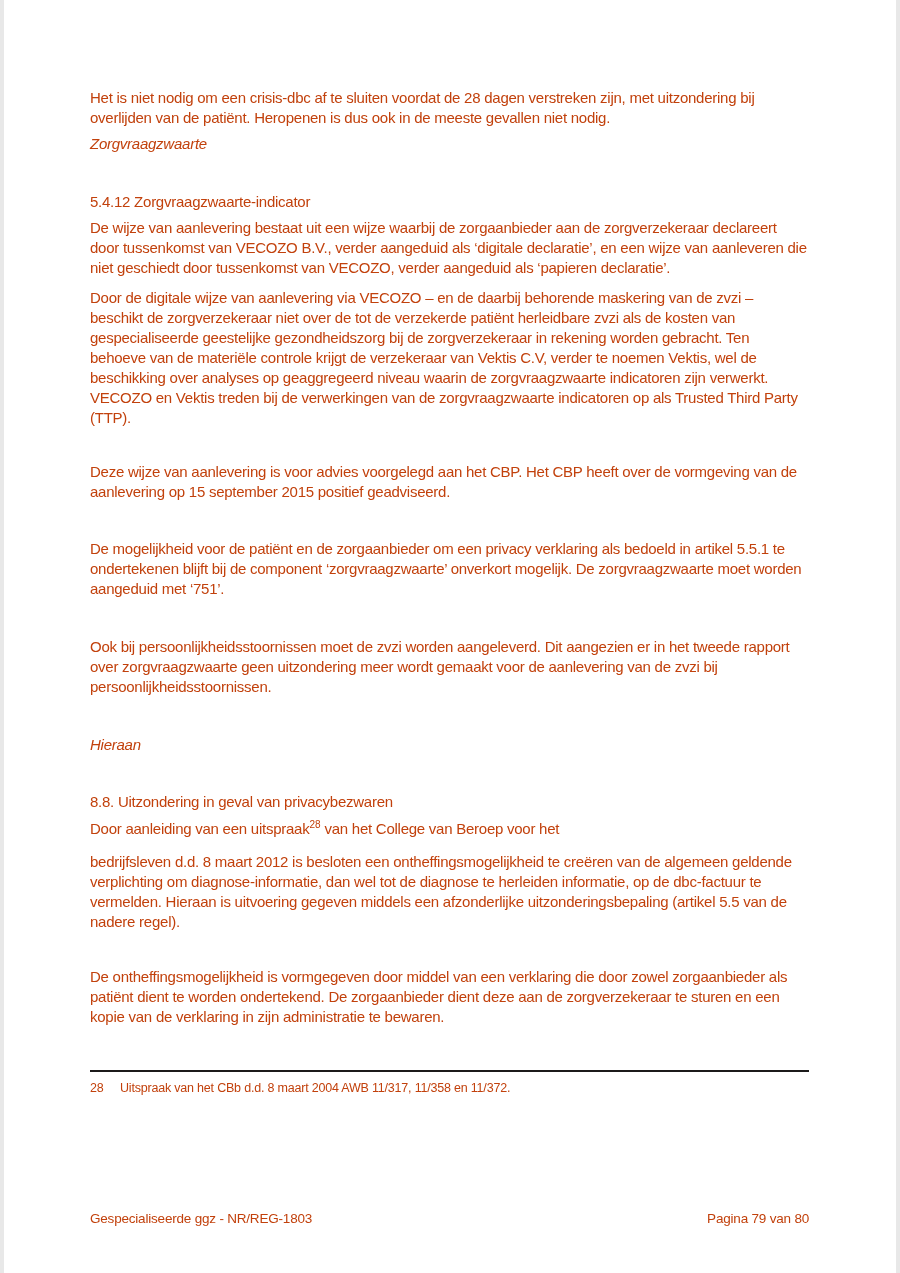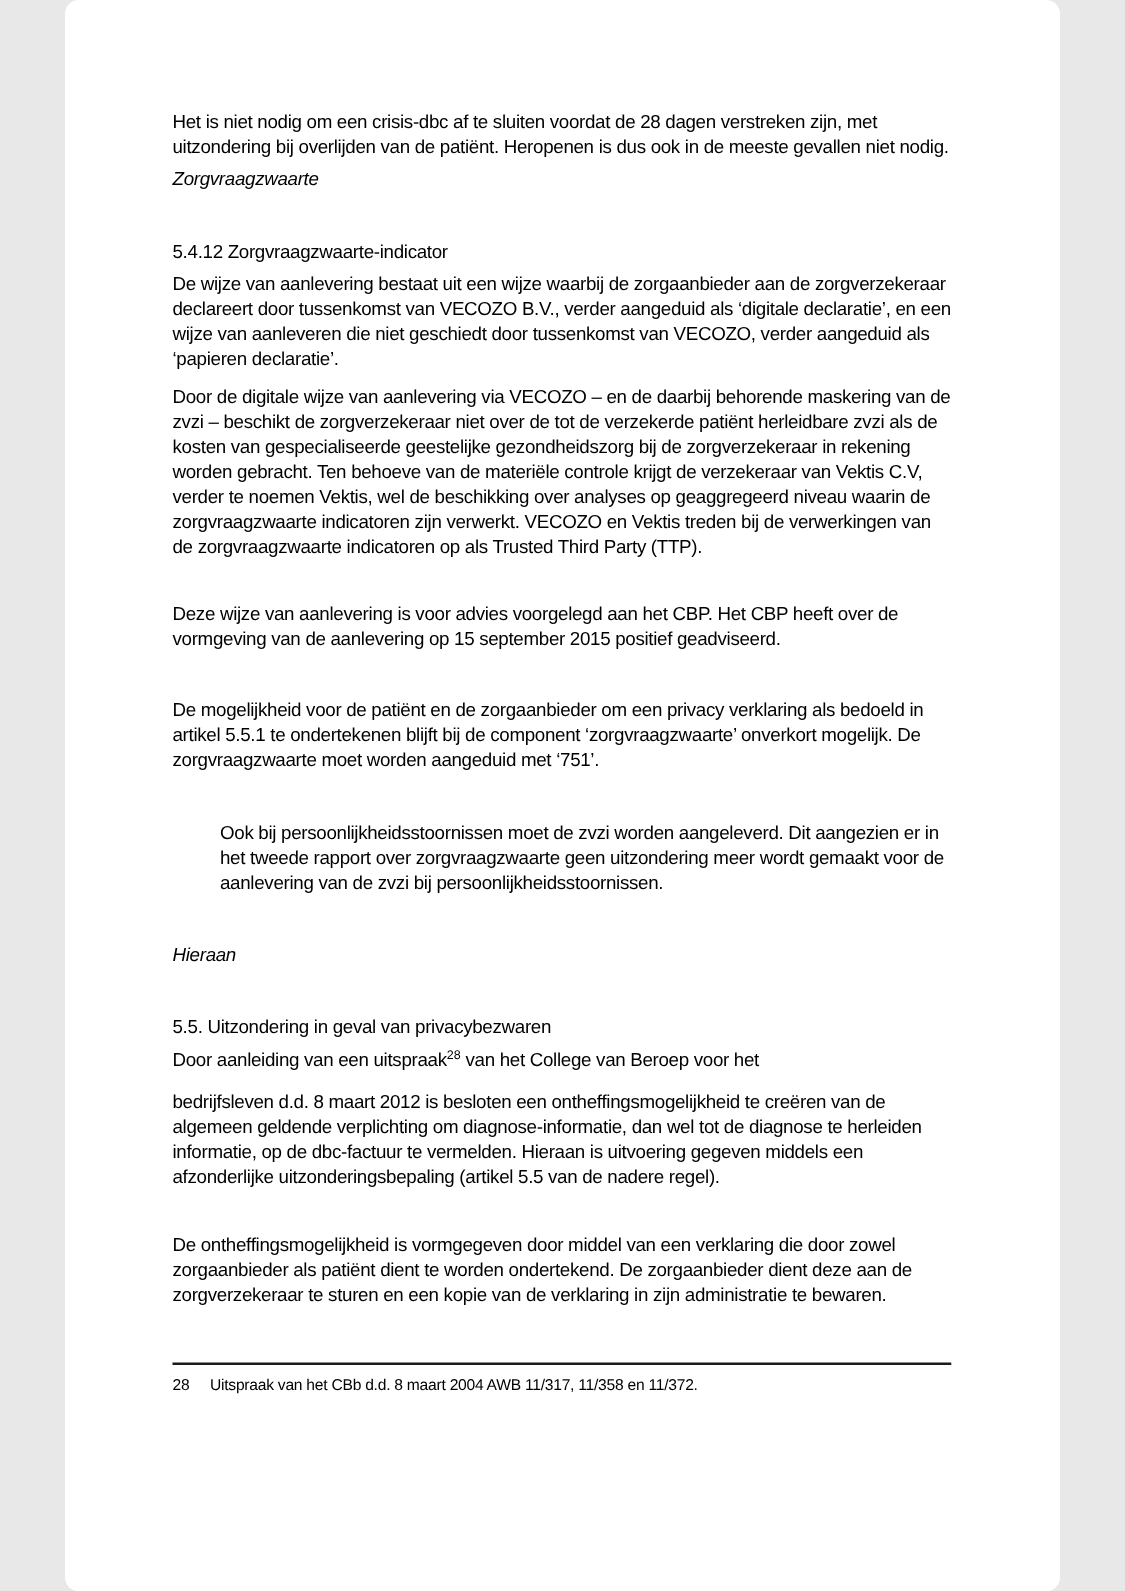--- a/index.html
+++ b/index.html
@@ -1,40 +1,39 @@
 <!DOCTYPE html>
 <html><head>
 <meta charset="utf-8">
 <style>
   * { margin: 0; padding: 0; box-sizing: border-box; }
   html, body { background: #e8e8e8; }
   .page {
-    width: 796px;
+    width: 892px;
     height: 1273px;
     margin: 0 auto;
     background: #ffffff;
-    color: #000000;
+    color: #c2410c;
     font-family: "Liberation Sans", sans-serif;
     font-size: 15px;
     line-height: 20px;
     letter-spacing: -0.25px;
     position: relative;
     padding: 88px 87px 0 86px;
     overflow: hidden;
-    border-radius: 11px;
   }
   p { margin: 0; }
   .it { font-style: italic; }
   .lbl-zvz { margin-top: 6px; }
   .h-5412 { margin-top: 38px; }
   .p-wijze { margin-top: 6px; }
   .p-digitale { margin-top: 10px; }
   .p-cbp { margin-top: 34px; }
   .p-mogelijkheid { margin-top: 37px; }
-  .p-ook { margin-top: 38px; margin-left: 38px; }
+  .p-ook { margin-top: 38px; }
   .lbl-privacy { margin-top: 38px; }
   .h-55 { margin-top: 37px; }
   .p-uitspraak { margin-top: 7px; }
   .p-bedrijfsleven { margin-top: 13px; }
   .p-ontheffing { margin-top: 35px; }
   .p-overigens { margin-top: 12px; }
   sup.fnref {
     font-size: 10px;
     letter-spacing: 0;
     vertical-align: baseline;
@@ -83,27 +82,31 @@
   <p class="p-digitale">Door de digitale wijze van aanlevering via VECOZO – en de daarbij behorende maskering van de zvzi – beschikt de zorgverzekeraar niet over de tot de verzekerde patiënt herleidbare zvzi als de kosten van gespecialiseerde geestelijke gezondheidszorg bij de zorgverzekeraar in rekening worden gebracht. Ten behoeve van de materiële controle krijgt de verzekeraar van Vektis C.V, verder te noemen Vektis, wel de beschikking over analyses op geaggregeerd niveau waarin de zorgvraagzwaarte indicatoren zijn verwerkt. VECOZO en Vektis treden bij de verwerkingen van de zorgvraagzwaarte indicatoren op als Trusted Third Party (TTP).</p>
 
   <p class="p-cbp">Deze wijze van aanlevering is voor advies voorgelegd aan het CBP. Het CBP heeft over  de vormgeving van de aanlevering op 15 september 2015 positief geadviseerd.</p>
 
   <p class="p-mogelijkheid">De mogelijkheid voor de patiënt en de zorgaanbieder om een privacy verklaring als bedoeld in artikel 5.5.1 te ondertekenen blijft bij de component ‘zorgvraagzwaarte’ onverkort mogelijk. De zorgvraagzwaarte moet worden aangeduid met ‘751’.</p>
 
   <p class="p-ook">Ook bij persoonlijkheidsstoornissen moet de zvzi worden aangeleverd. Dit aangezien er in het tweede rapport over zorgvraagzwaarte geen uitzondering meer wordt gemaakt voor de aanlevering van de zvzi bij persoonlijkheidsstoornissen.</p>
 
   <p class="it lbl-privacy">Hieraan</p>
 
-  <p class="h-55">5.5. Uitzondering in geval van privacybezwaren</p>
+  <p class="h-55">8.8. Uitzondering in geval van privacybezwaren</p>
 
   <p class="p-uitspraak"><span>Door aanleiding van een uitspraak</span><sup class="fnref">28</sup><span> van het College van Beroep voor het</span></p>
 
   <p class="p-bedrijfsleven">bedrijfsleven d.d. 8 maart 2012 is besloten een ontheffingsmogelijkheid te creëren van de algemeen geldende verplichting om diagnose-informatie, dan wel tot de diagnose te herleiden informatie, op de dbc-factuur te vermelden. Hieraan is uitvoering gegeven middels een afzonderlijke uitzonderingsbepaling (artikel 5.5 van de nadere regel).</p>
 
   <p class="p-ontheffing">De ontheffingsmogelijkheid is vormgegeven door middel van een verklaring die door zowel zorgaanbieder als patiënt dient te worden ondertekend. De zorgaanbieder dient deze aan de zorgverzekeraar te sturen en een kopie van de verklaring in zijn administratie te bewaren.</p>
 
 
   <hr class="fn-rule">
 
   <p class="footnote"><span class="fn-num">28</span><span>Uitspraak van het CBb d.d. 8 maart 2004 AWB 11/317, 11/358 en 11/372.</span></p>
 
+  <div class="footer">
+    <span>Gespecialiseerde ggz - NR/REG-1803</span>
+    <span>Pagina 79 van 80</span>
+  </div>
 
 </div>
 
 </body></html>

